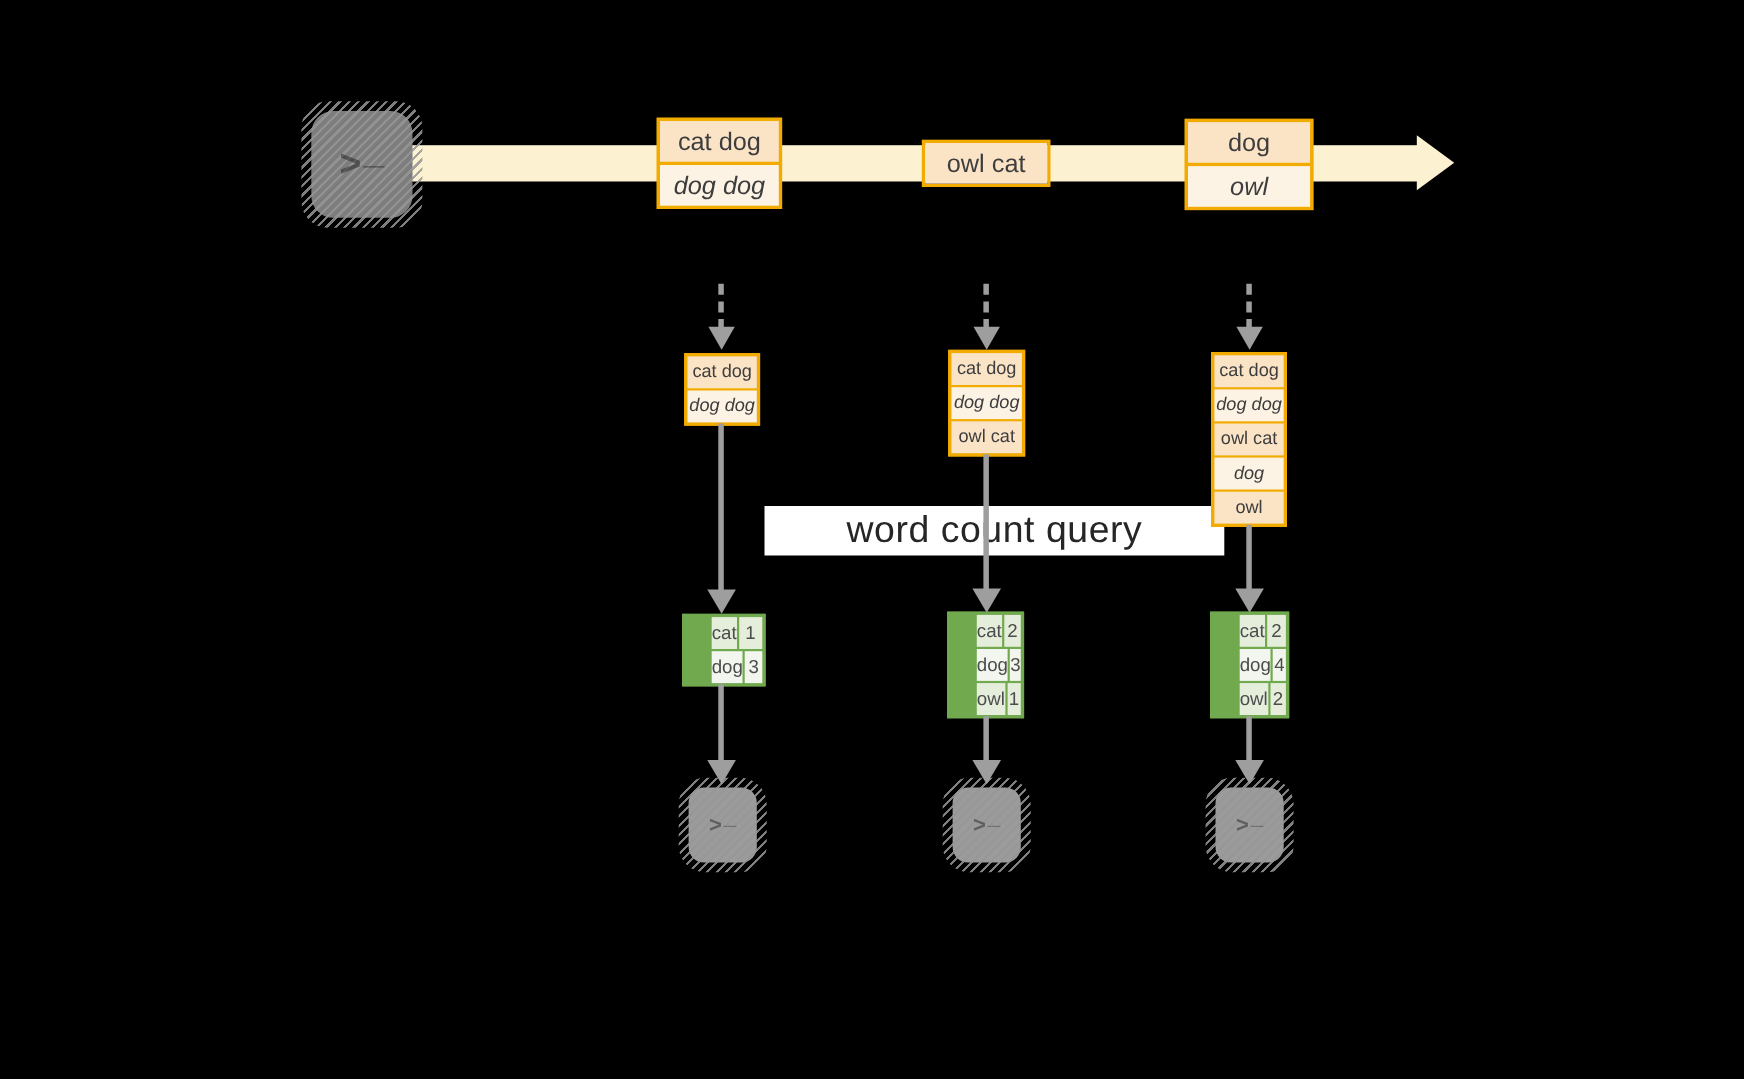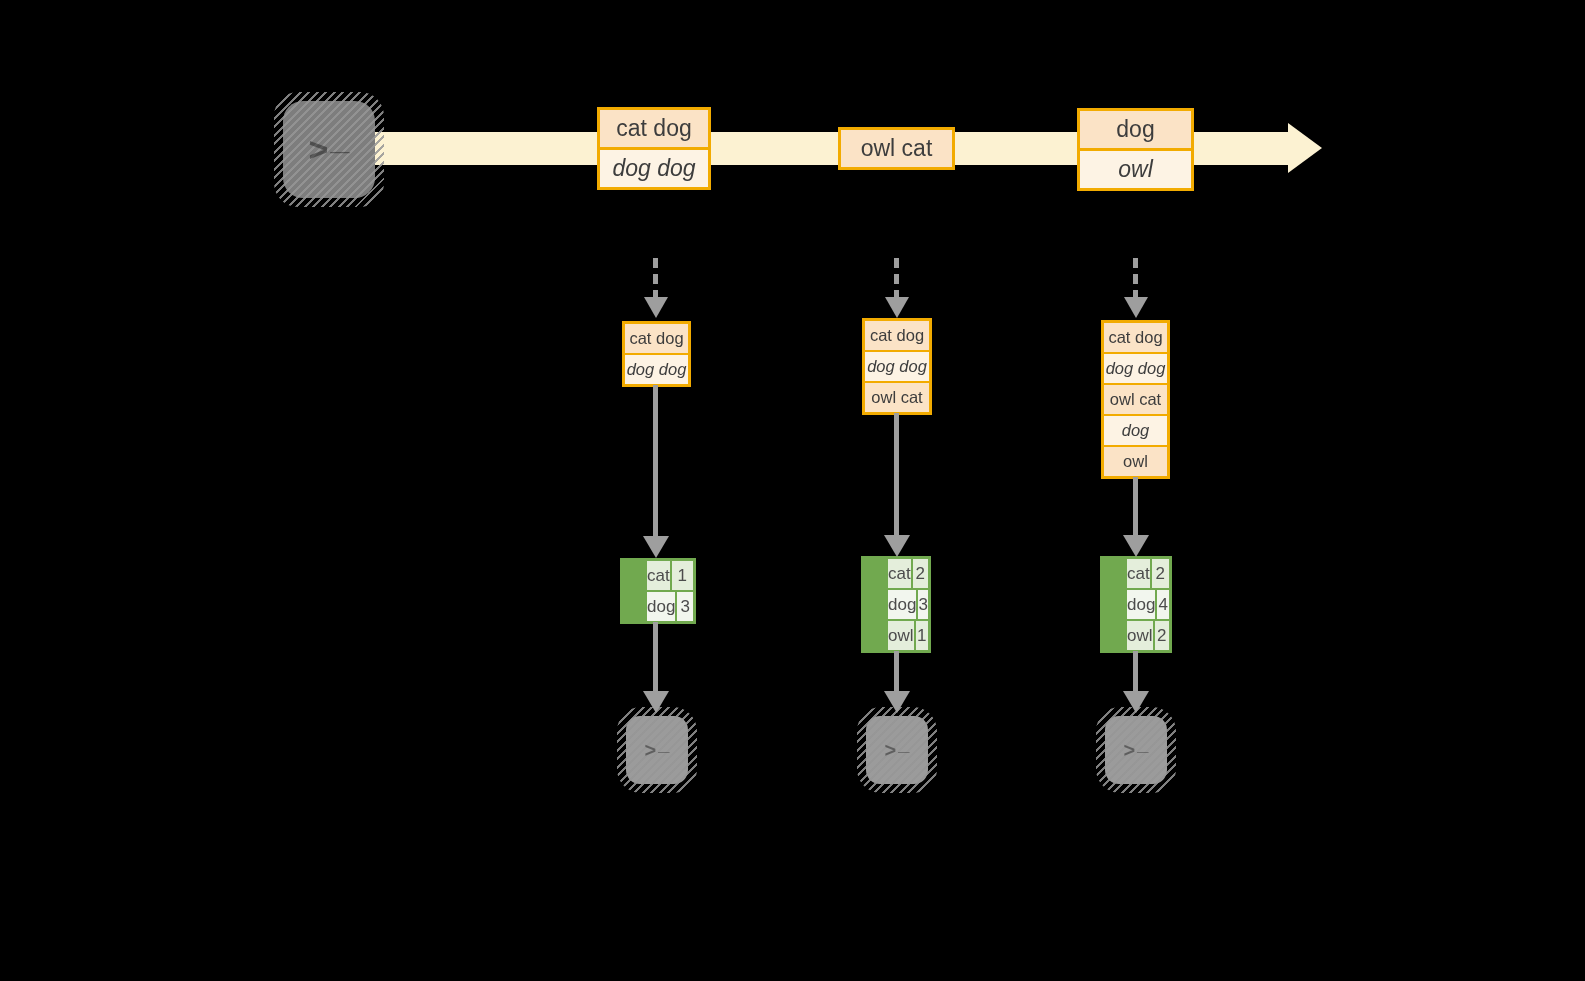--- a/index.html
+++ b/index.html
@@ -103,20 +103,23 @@
     <div class="wrow peach">owl cat</div>
   </div>
   <div class="wbox state" style="left:1101px;top:320px;width:69px;">
     <div class="wrow peach">cat dog</div>
     <div class="wrow cream">dog dog</div>
     <div class="wrow peach">owl cat</div>
     <div class="wrow cream">dog</div>
     <div class="wrow peach">owl</div>
   </div>
 
+  <div class="banner">
+    <span>word count query</span>
+  </div>
 
   <div class="vline" style="left:653px;top:385px;height:152px;"></div>
   <div class="ahead" style="left:643px;top:536px;"></div>
   <div class="vline" style="left:894px;top:413px;height:123px;"></div>
   <div class="ahead" style="left:884px;top:535px;"></div>
   <div class="vline" style="left:1133px;top:477px;height:59px;"></div>
   <div class="ahead" style="left:1123px;top:535px;"></div>
 
   <div class="gtable" style="left:620px;top:558px;width:76px;">
     <div class="grow g-dark">

